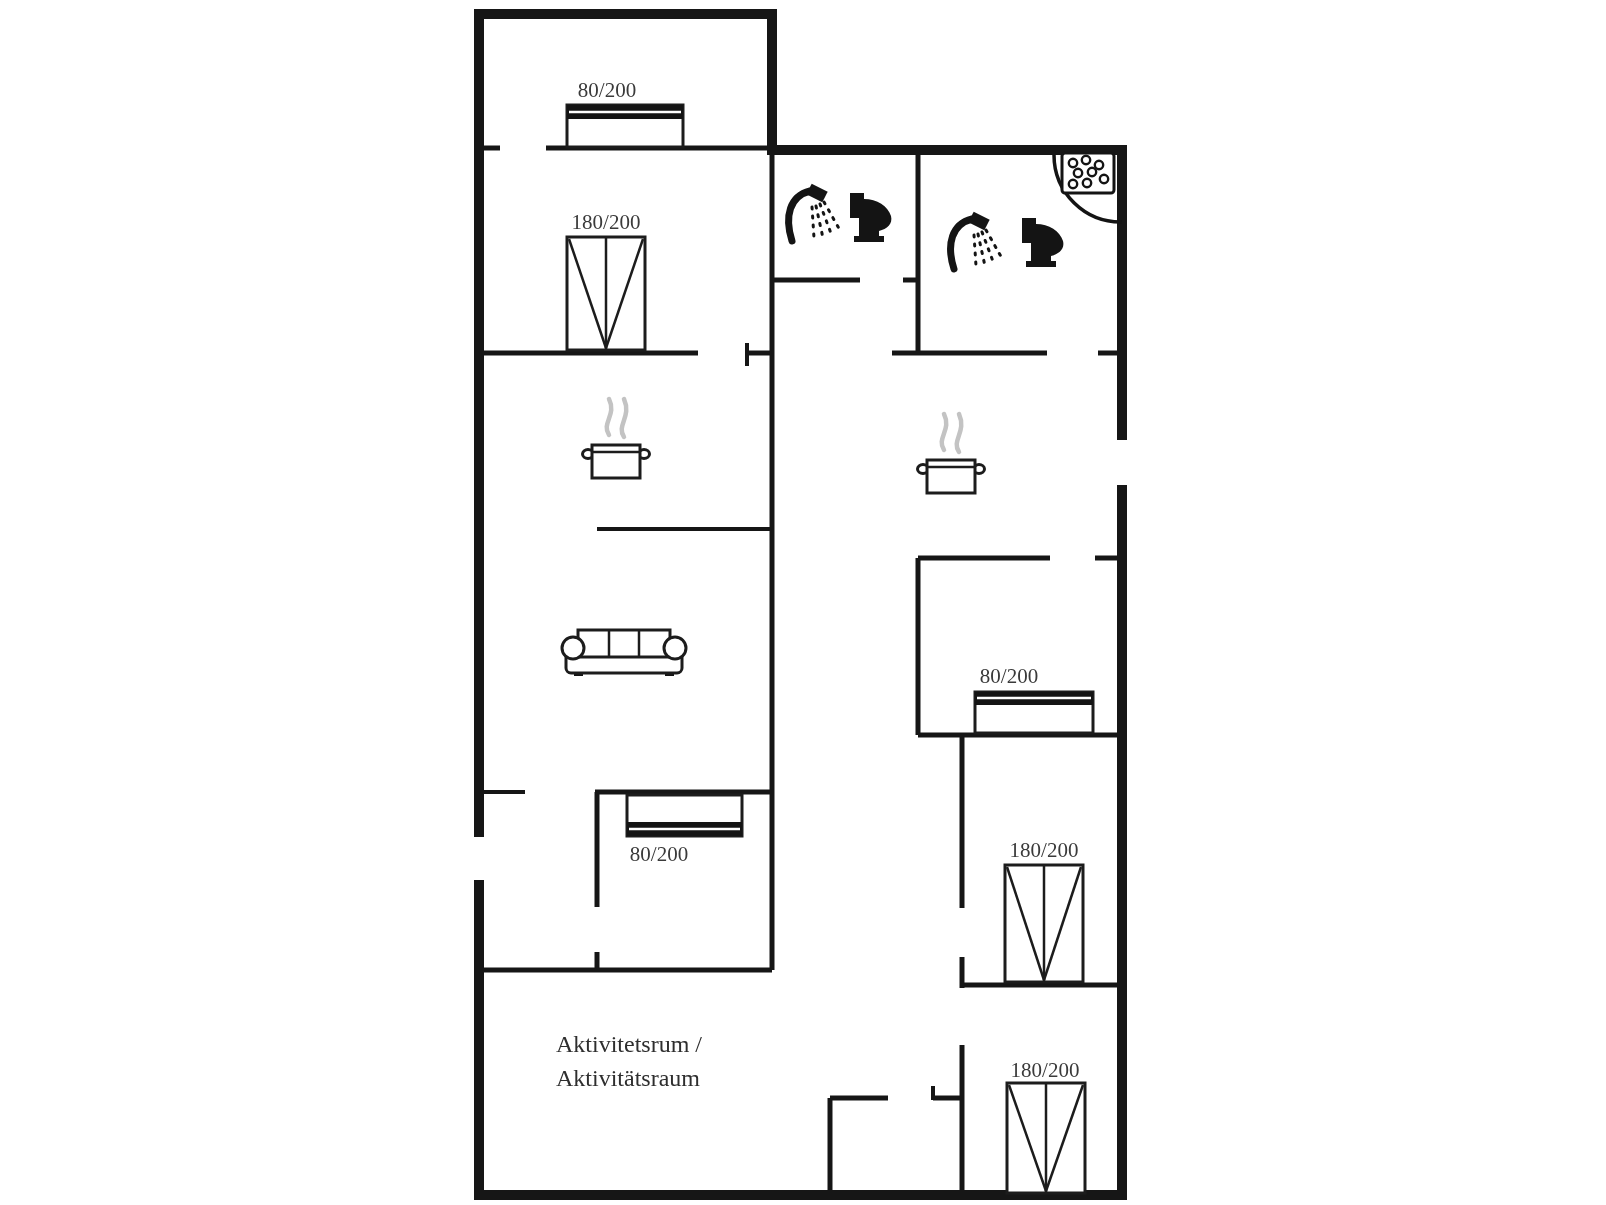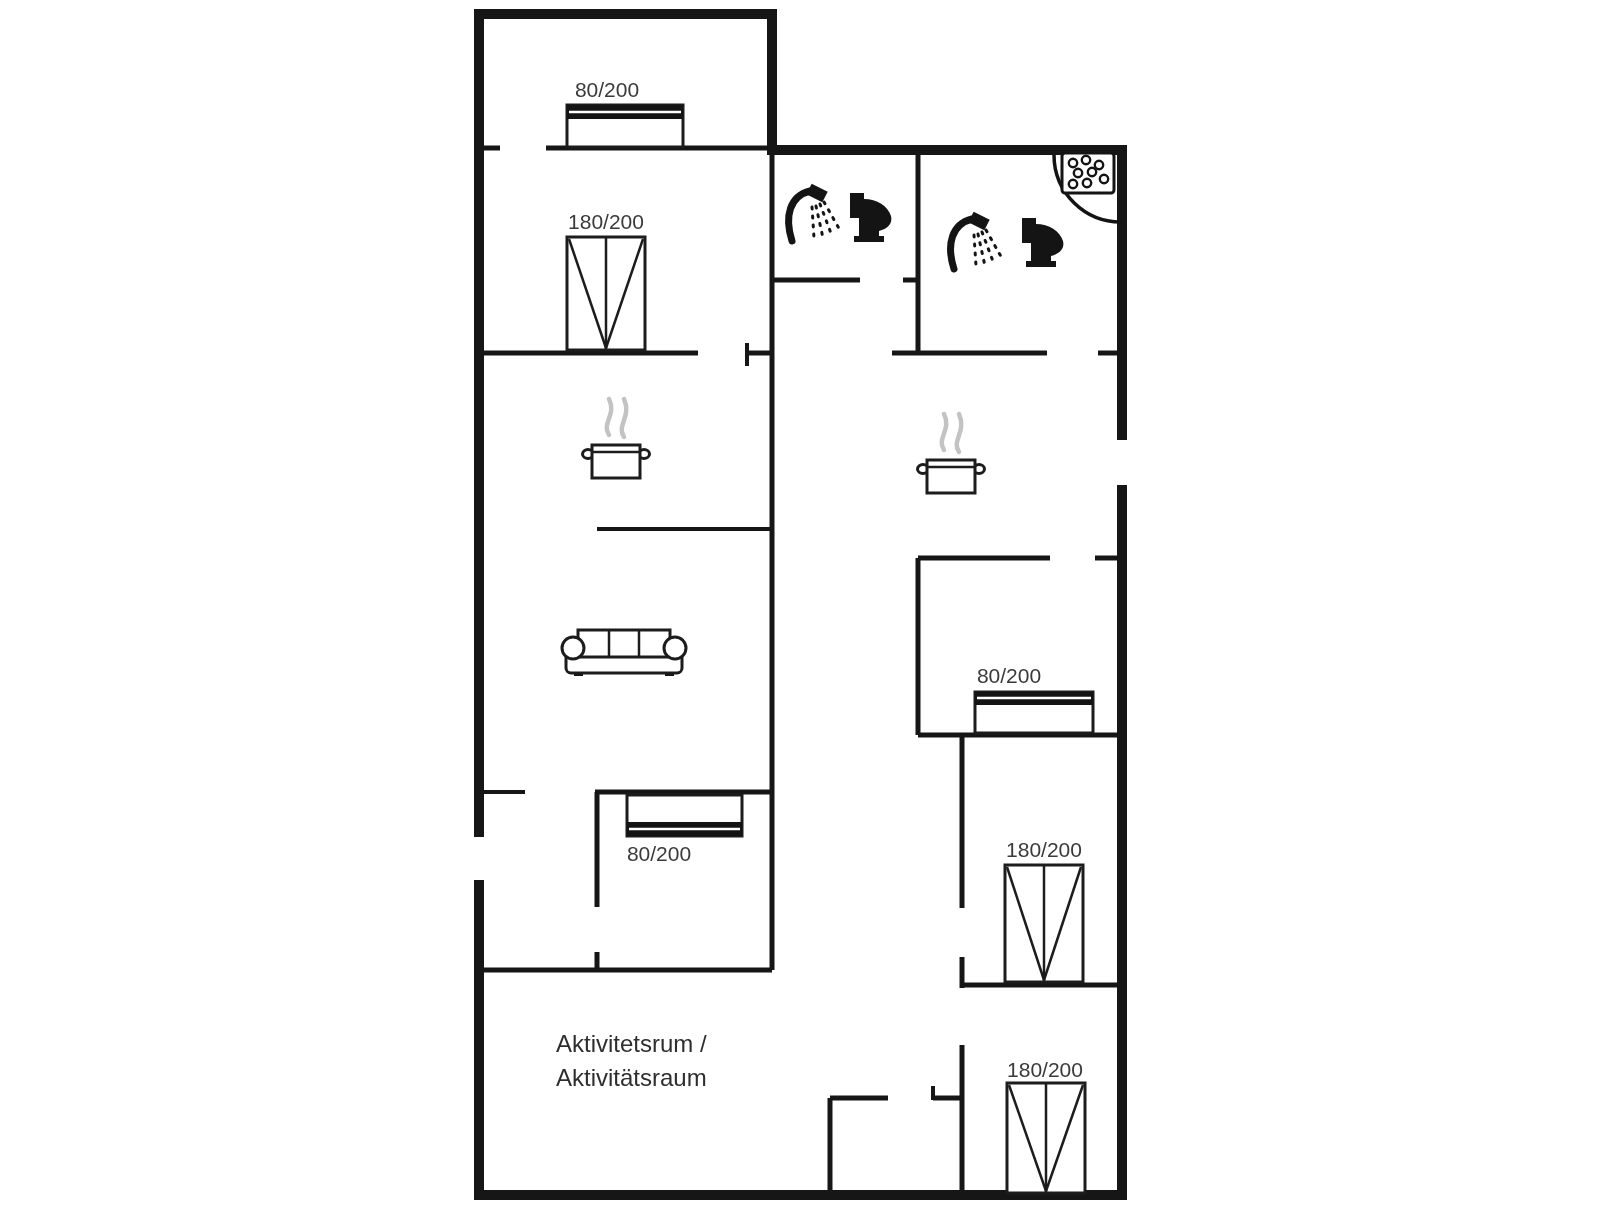--- a/index.html
+++ b/index.html
@@ -1,17 +1,17 @@
 <!DOCTYPE html>
 <html><head>
 <meta charset="utf-8">
 <style>
   html,body{margin:0;padding:0;background:#ffffff;}
   .stage{position:relative;width:1434px;height:1205px;background:#ffffff;overflow:hidden;
-         font-family:Liberation Sans, sans-serif;}
+         font-family:Liberation Serif, serif;}
   svg{position:absolute;left:0;top:0;}
   .wall-outer{stroke:#161616;stroke-width:10;fill:none;}
   .wall-inner{stroke:#161616;stroke-width:5;fill:none;}
   .wall-thin{stroke:#161616;stroke-width:4;fill:none;}
   .furn{stroke:#1c1c1c;stroke-width:3;fill:#ffffff;}
   .furn-line{stroke:#1c1c1c;stroke-width:2.5;fill:none;}
   .solid{fill:#141414;stroke:none;}
   .bandline{stroke:#ffffff;stroke-width:2.5;}
   .spray{stroke:#141414;stroke-width:3;stroke-dasharray:2 7;stroke-linecap:round;fill:none;}
   .steam{stroke:#c3c3c3;stroke-width:4.5;stroke-linecap:round;fill:none;}

